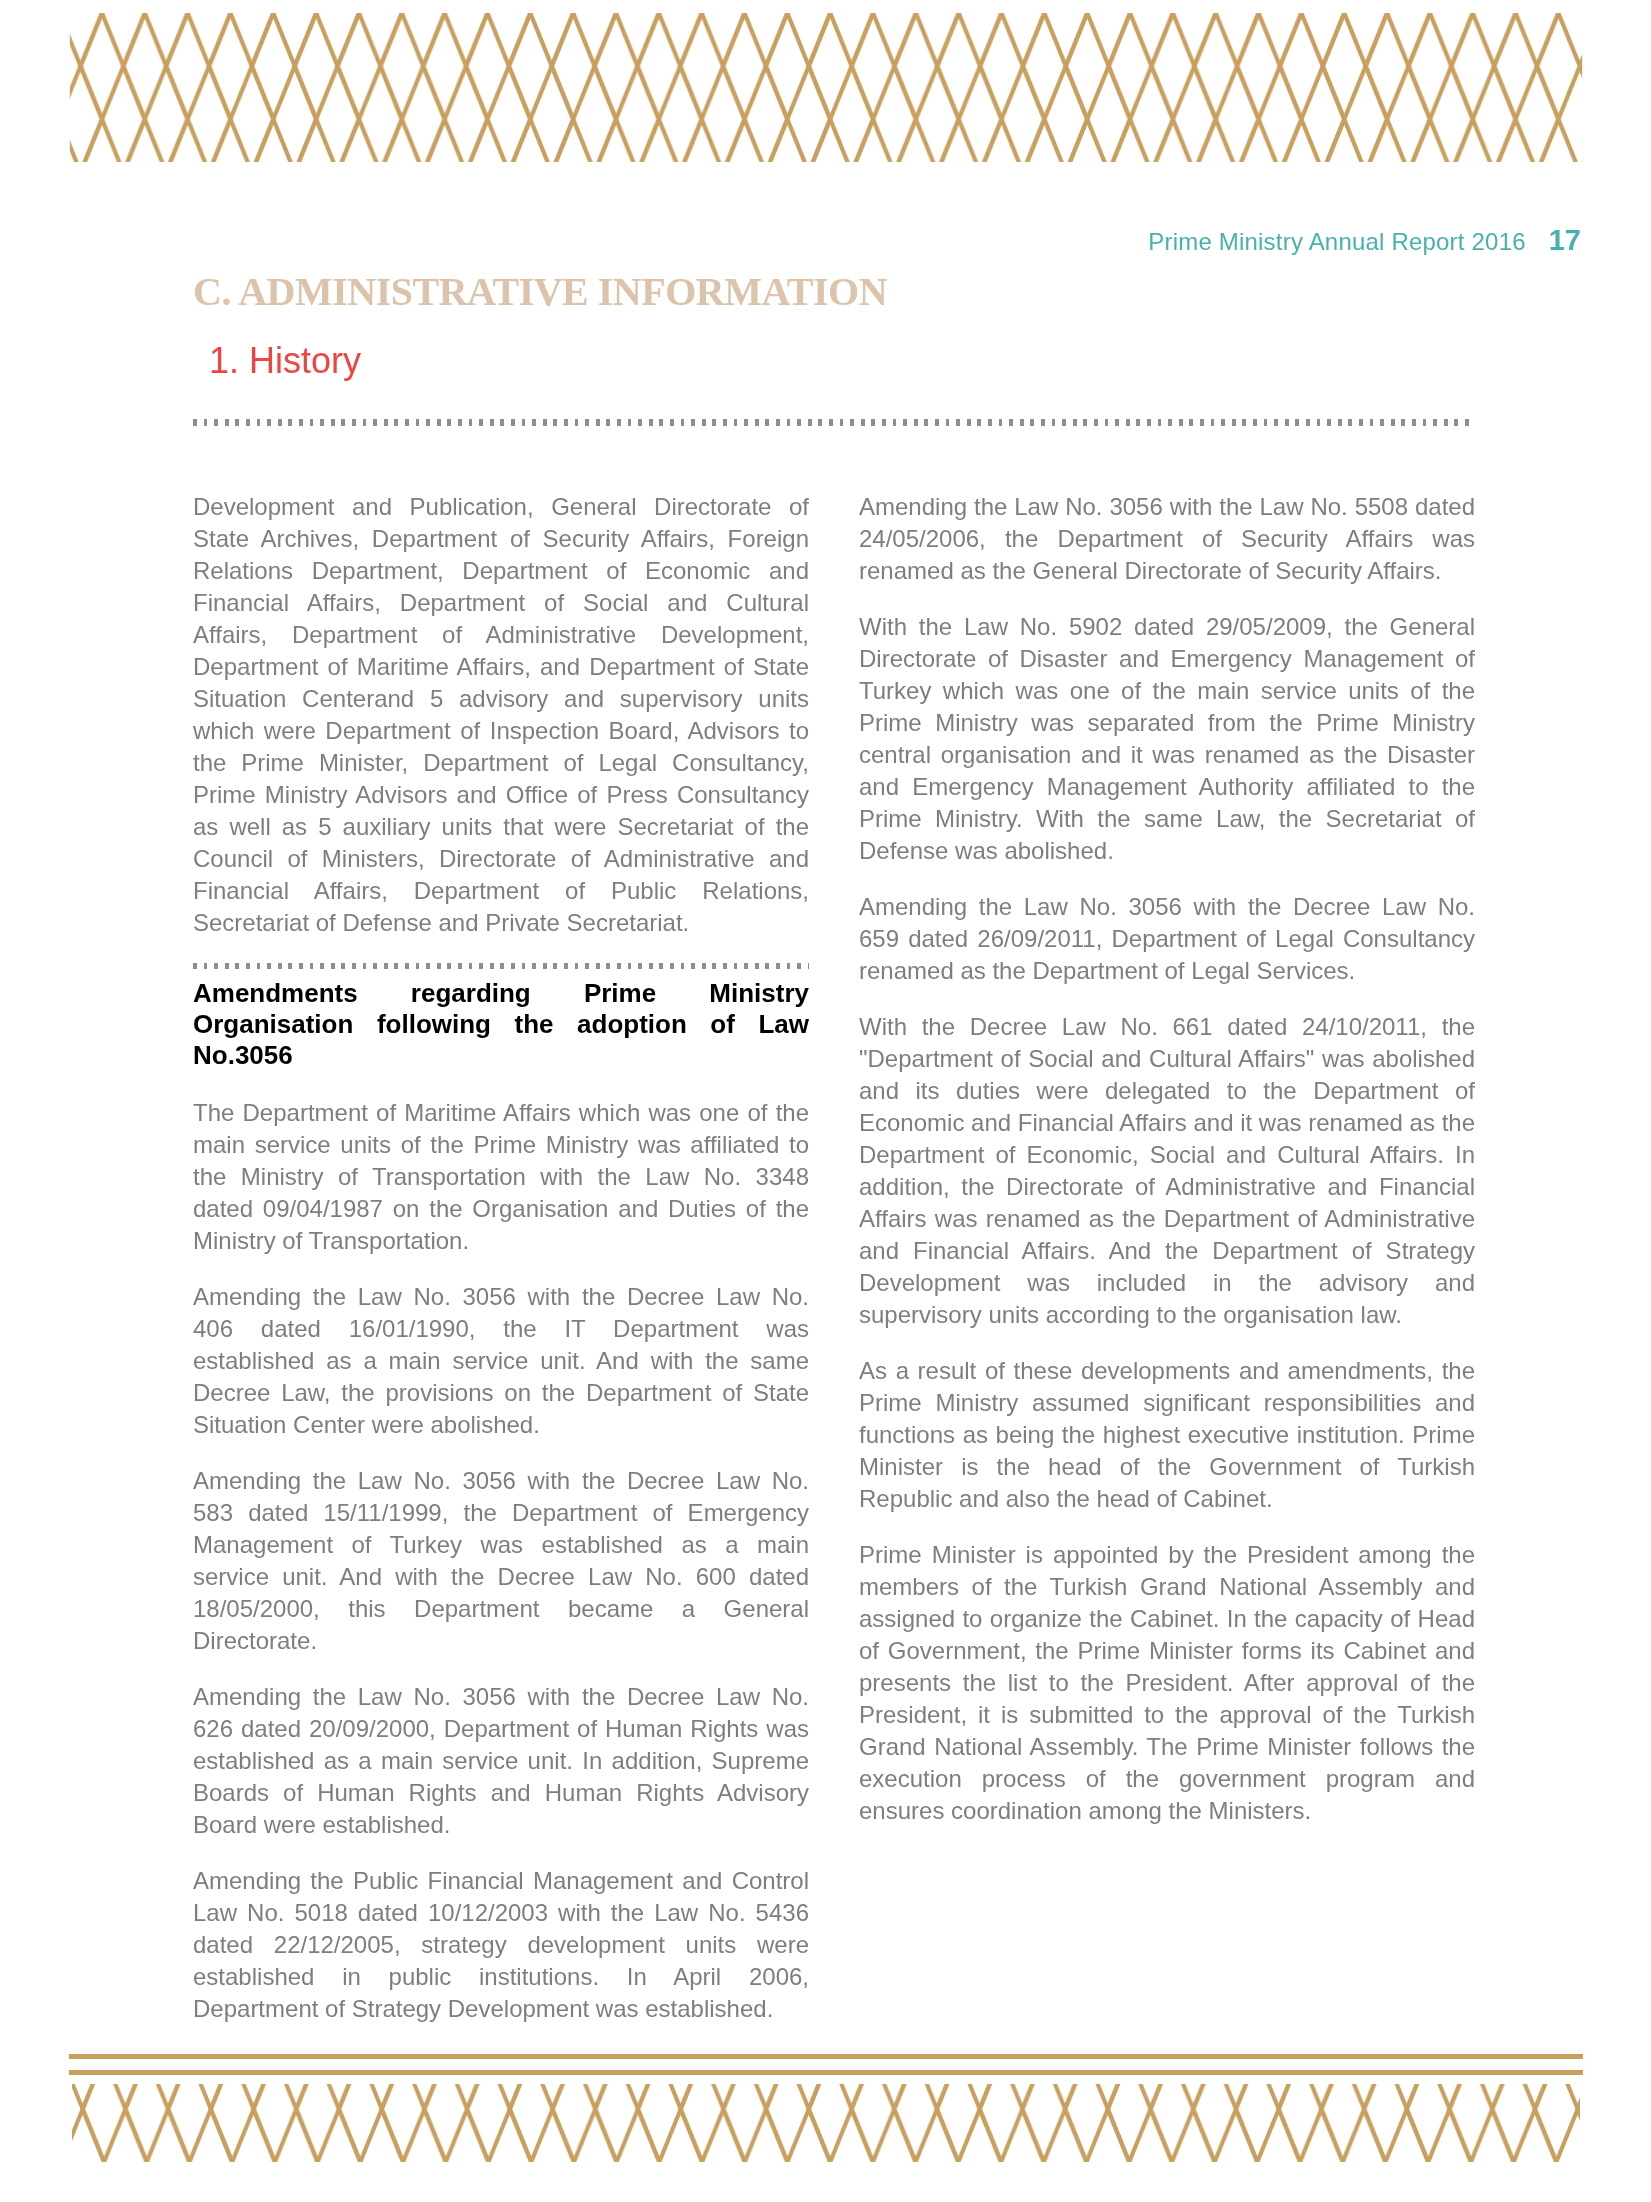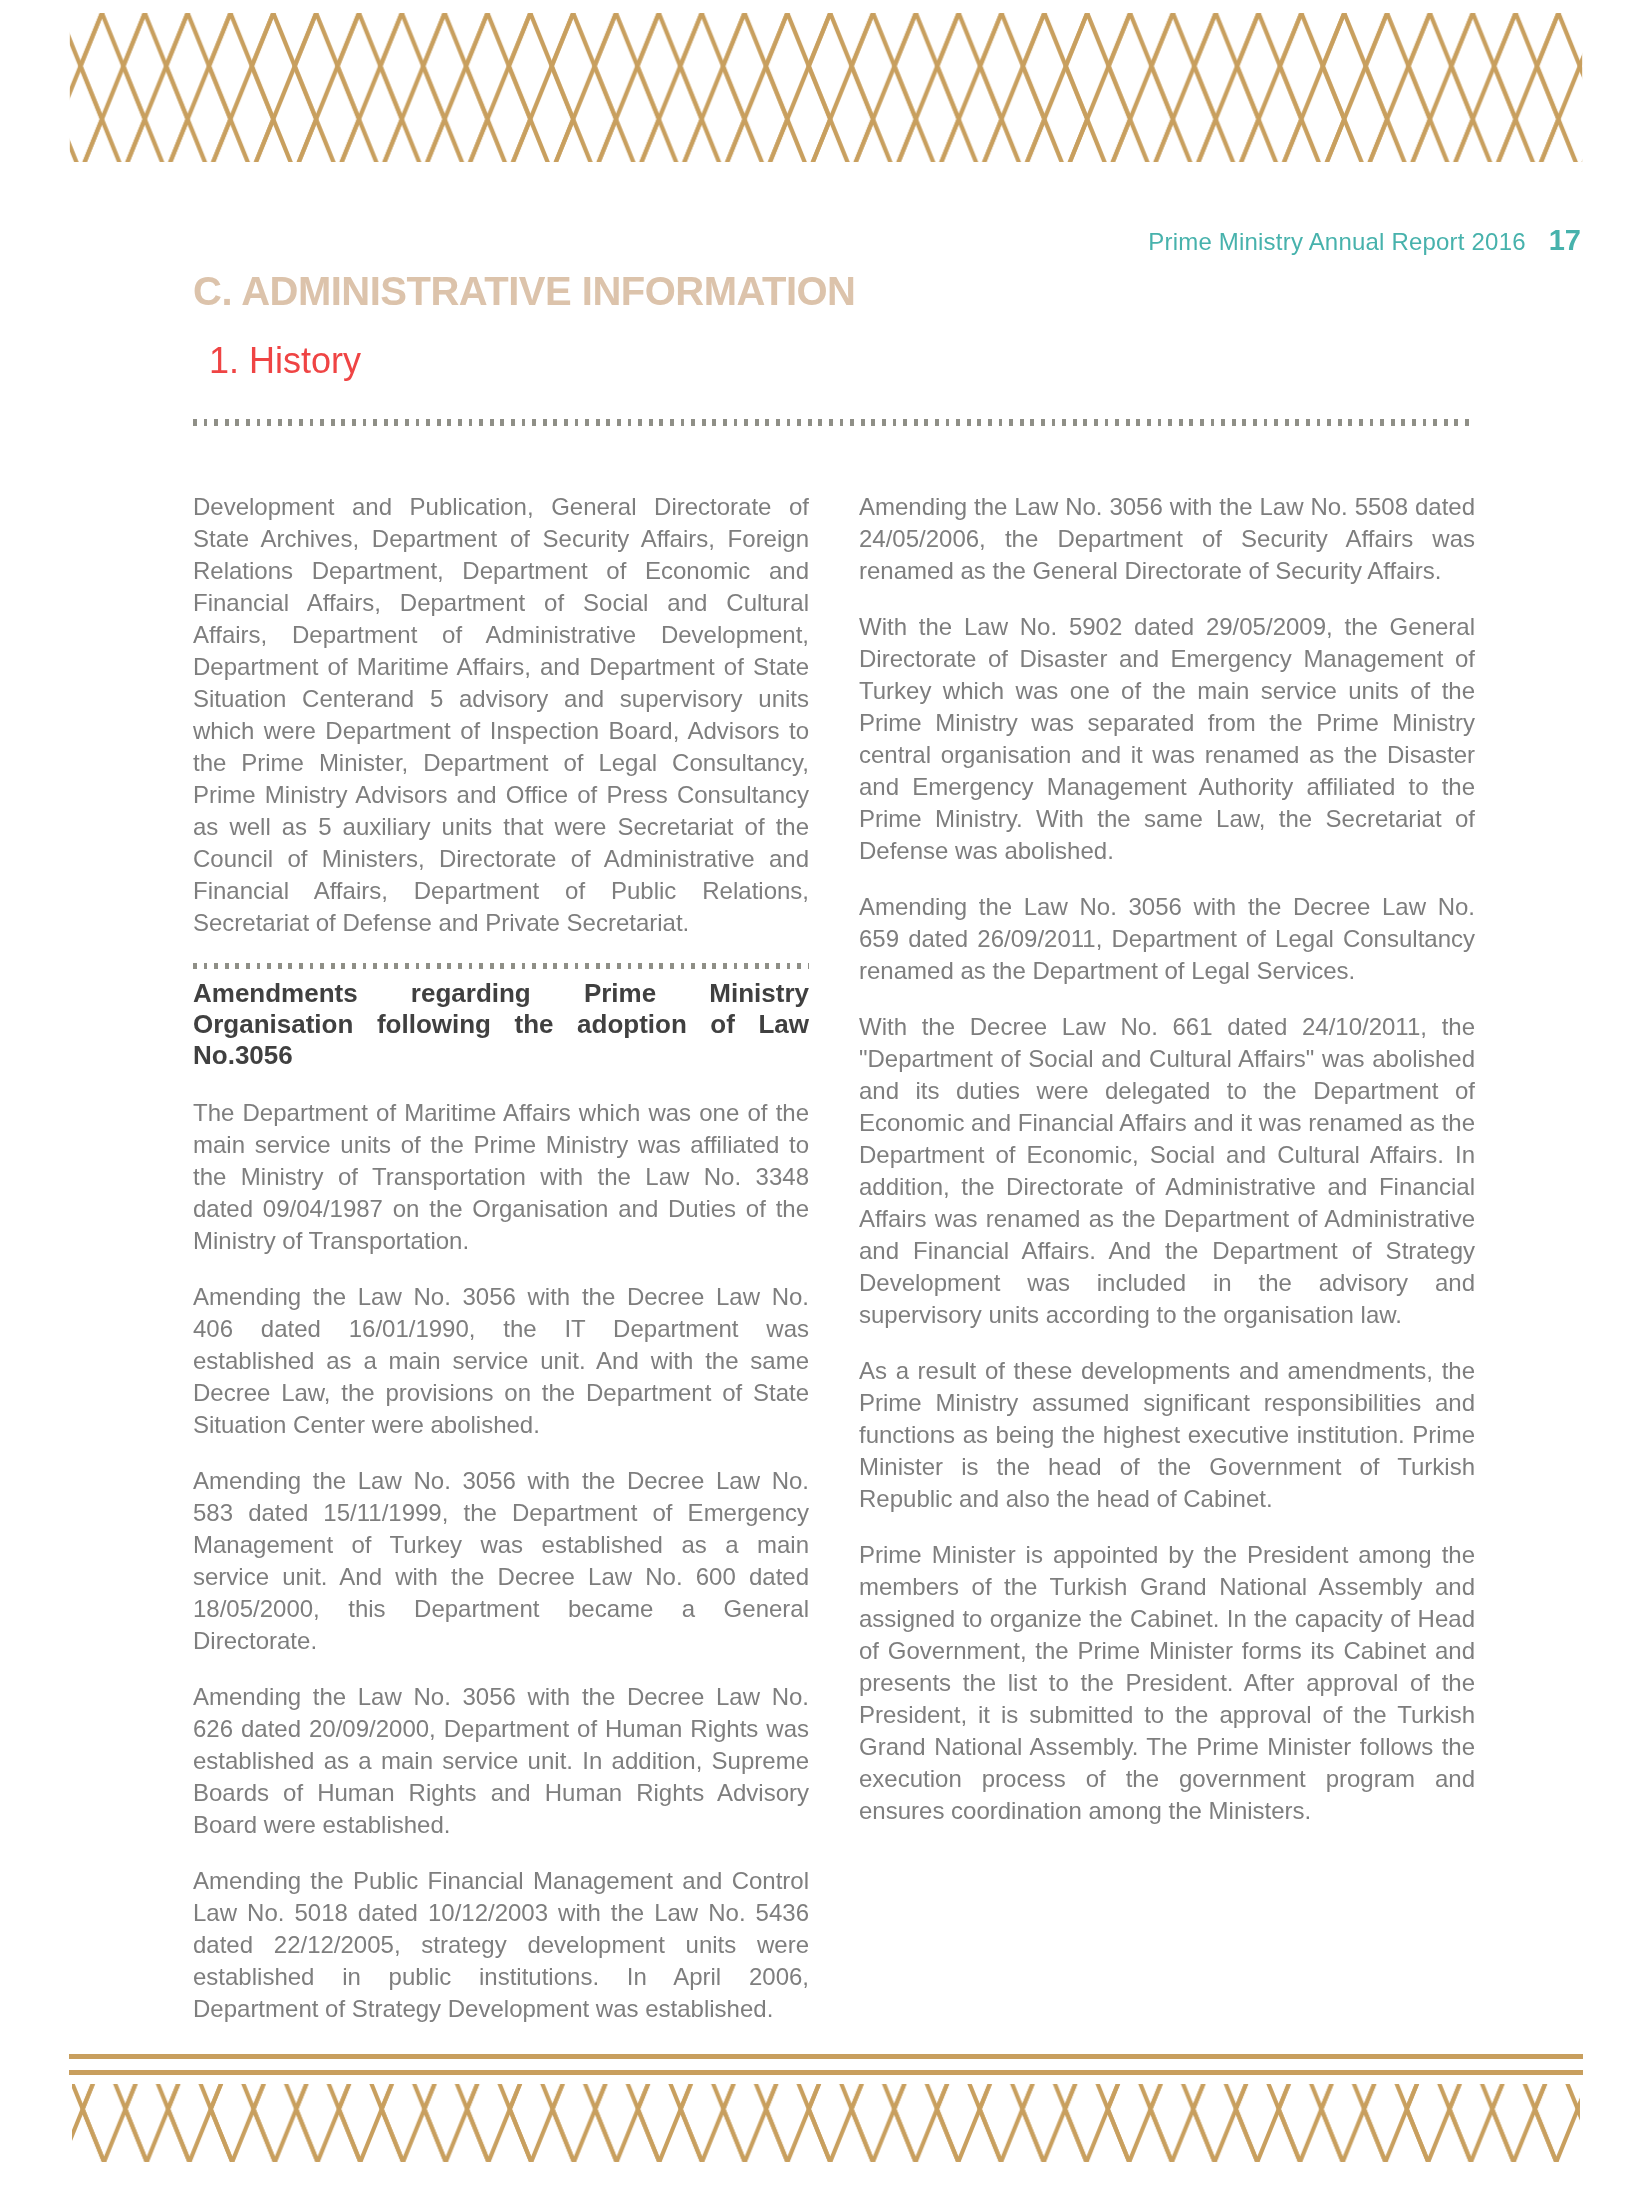--- a/index.html
+++ b/index.html
@@ -30,21 +30,21 @@
   }
   .report-title { font-size: 24px; letter-spacing: 0.2px; }
   .page-number { font-size: 29px; font-weight: bold; }
 
   
   .content {
     position: absolute; left: 193px; top: 268px; width: 1282px;
   }
   .section-title {
     margin: 0; font-size: 40px; line-height: 47px;
-    font-weight: bold; color: #DCC3AB; letter-spacing: -0.5px;
+    font-weight: bold; color: #DCC3AB; letter-spacing: -0.5px; font-family: Liberation Serif, serif;
   }
   .section-subtitle {
     margin: 24px 0 0 16px; font-size: 36px; line-height: 43px;
     font-weight: normal; color: #ef4444;
   }
   .dotted-sep {
     height: 6.5px; margin-top: 37px;
     background: repeating-linear-gradient(90deg, #8F8F87 0 3.7px, transparent 3.7px 10.6px);
   }
 
@@ -58,21 +58,21 @@
   .col p { margin: 0 0 24px 0; }
   .col p:last-child { margin-bottom: 0; }
 
   .amend-sep {
     height: 6.5px; margin: 1.9px 0 9.3px 0;
     background: repeating-linear-gradient(90deg, #8F8F87 0 3.7px, transparent 3.7px 10.6px);
   }
   .amendments-heading {
     margin: 0 0 26px 0;
     font-size: 26px; line-height: 31px;
-    font-weight: bold; color: #404040;
+    font-weight: bold; color: #000000;
     text-align: justify;
   }
 </style>
 </head>
 <body>
 
 <div class="ornament ornament-top">
   <svg width="1514" height="149" xmlns="http://www.w3.org/2000/svg" viewBox="0 0 1624 160">
     <defs>
       <pattern id="pat-top" width="46" height="114" patternUnits="userSpaceOnUse">

